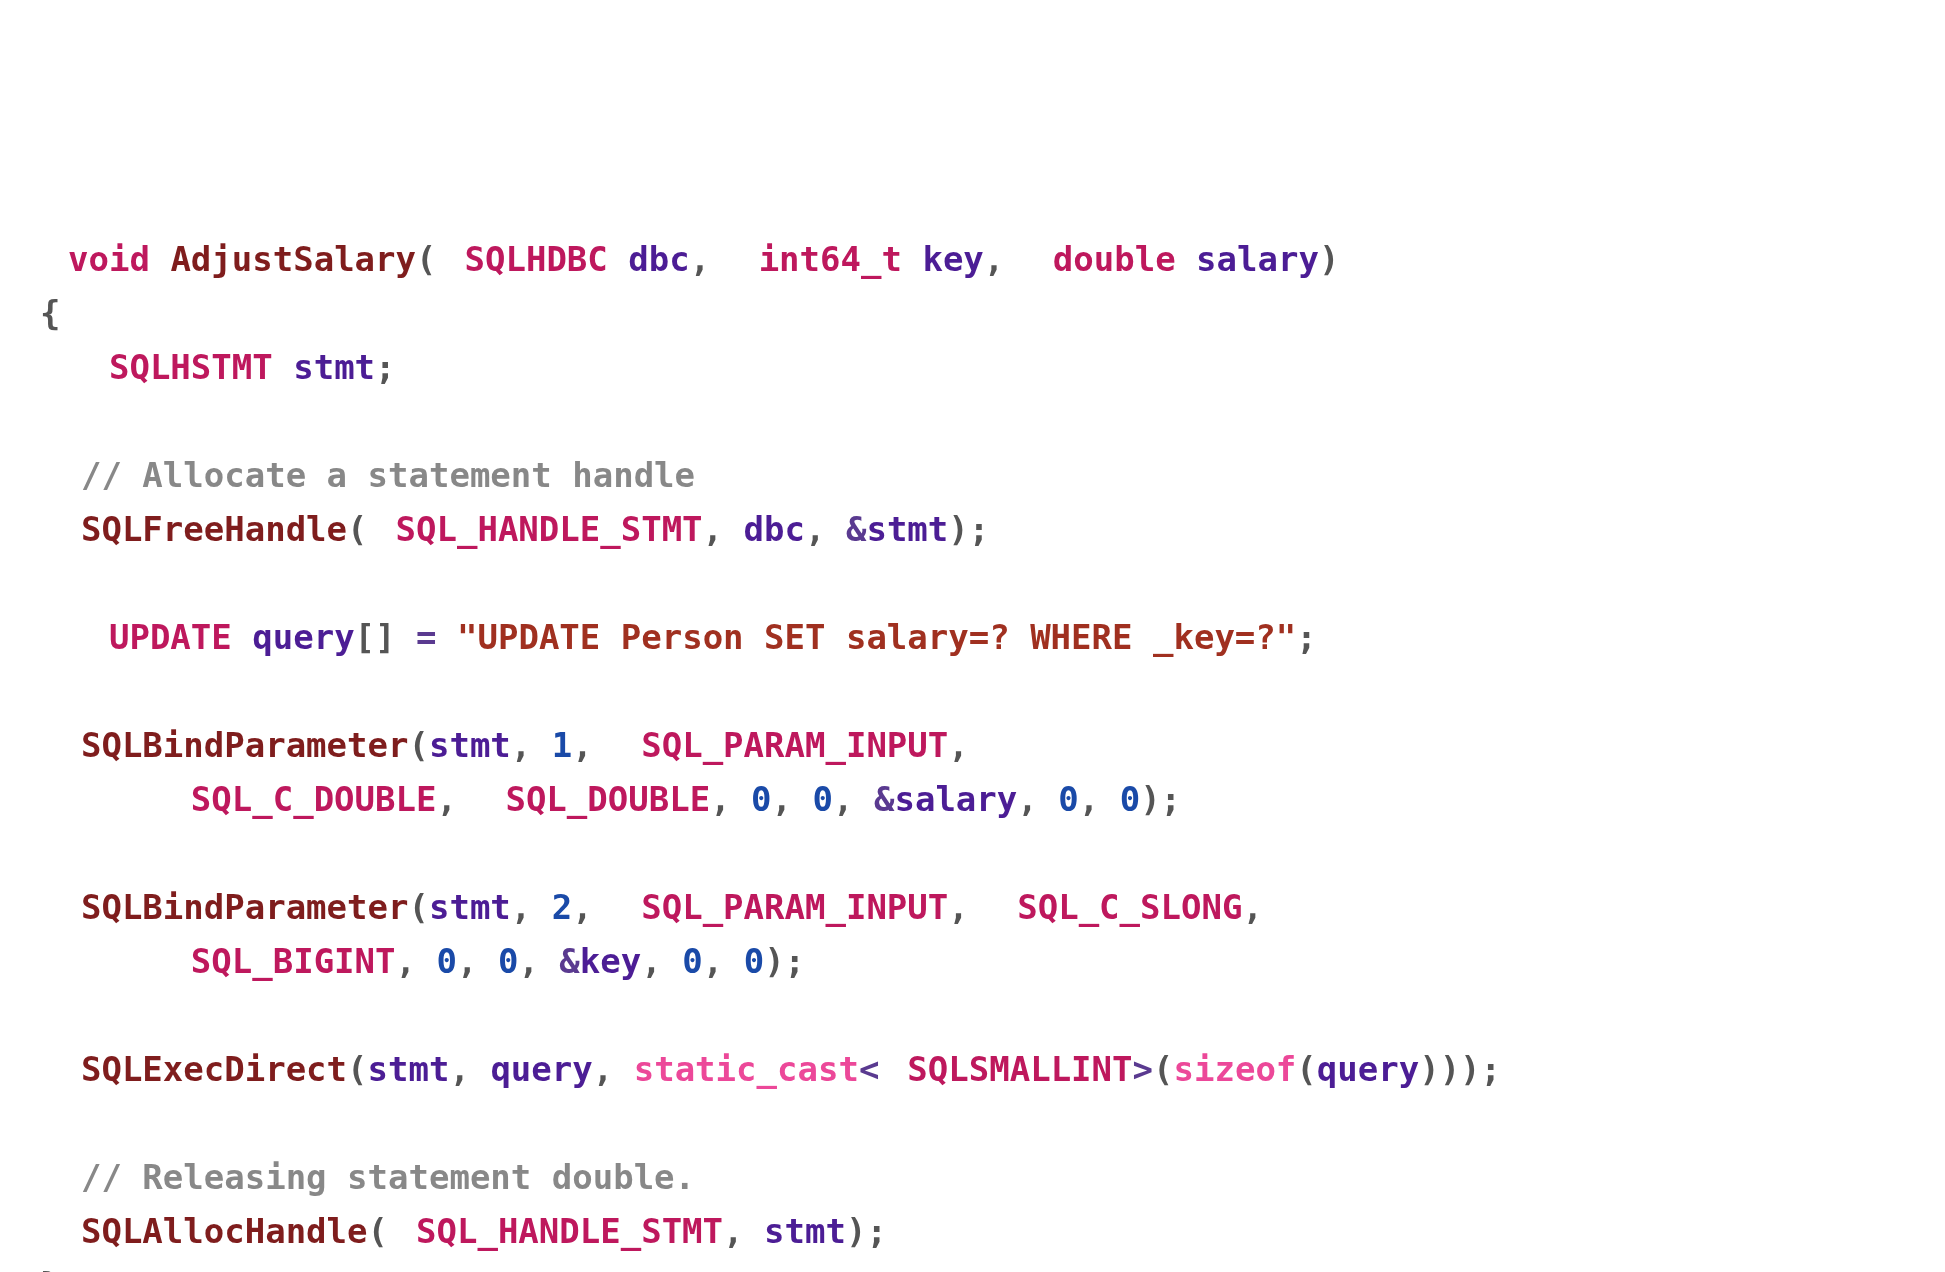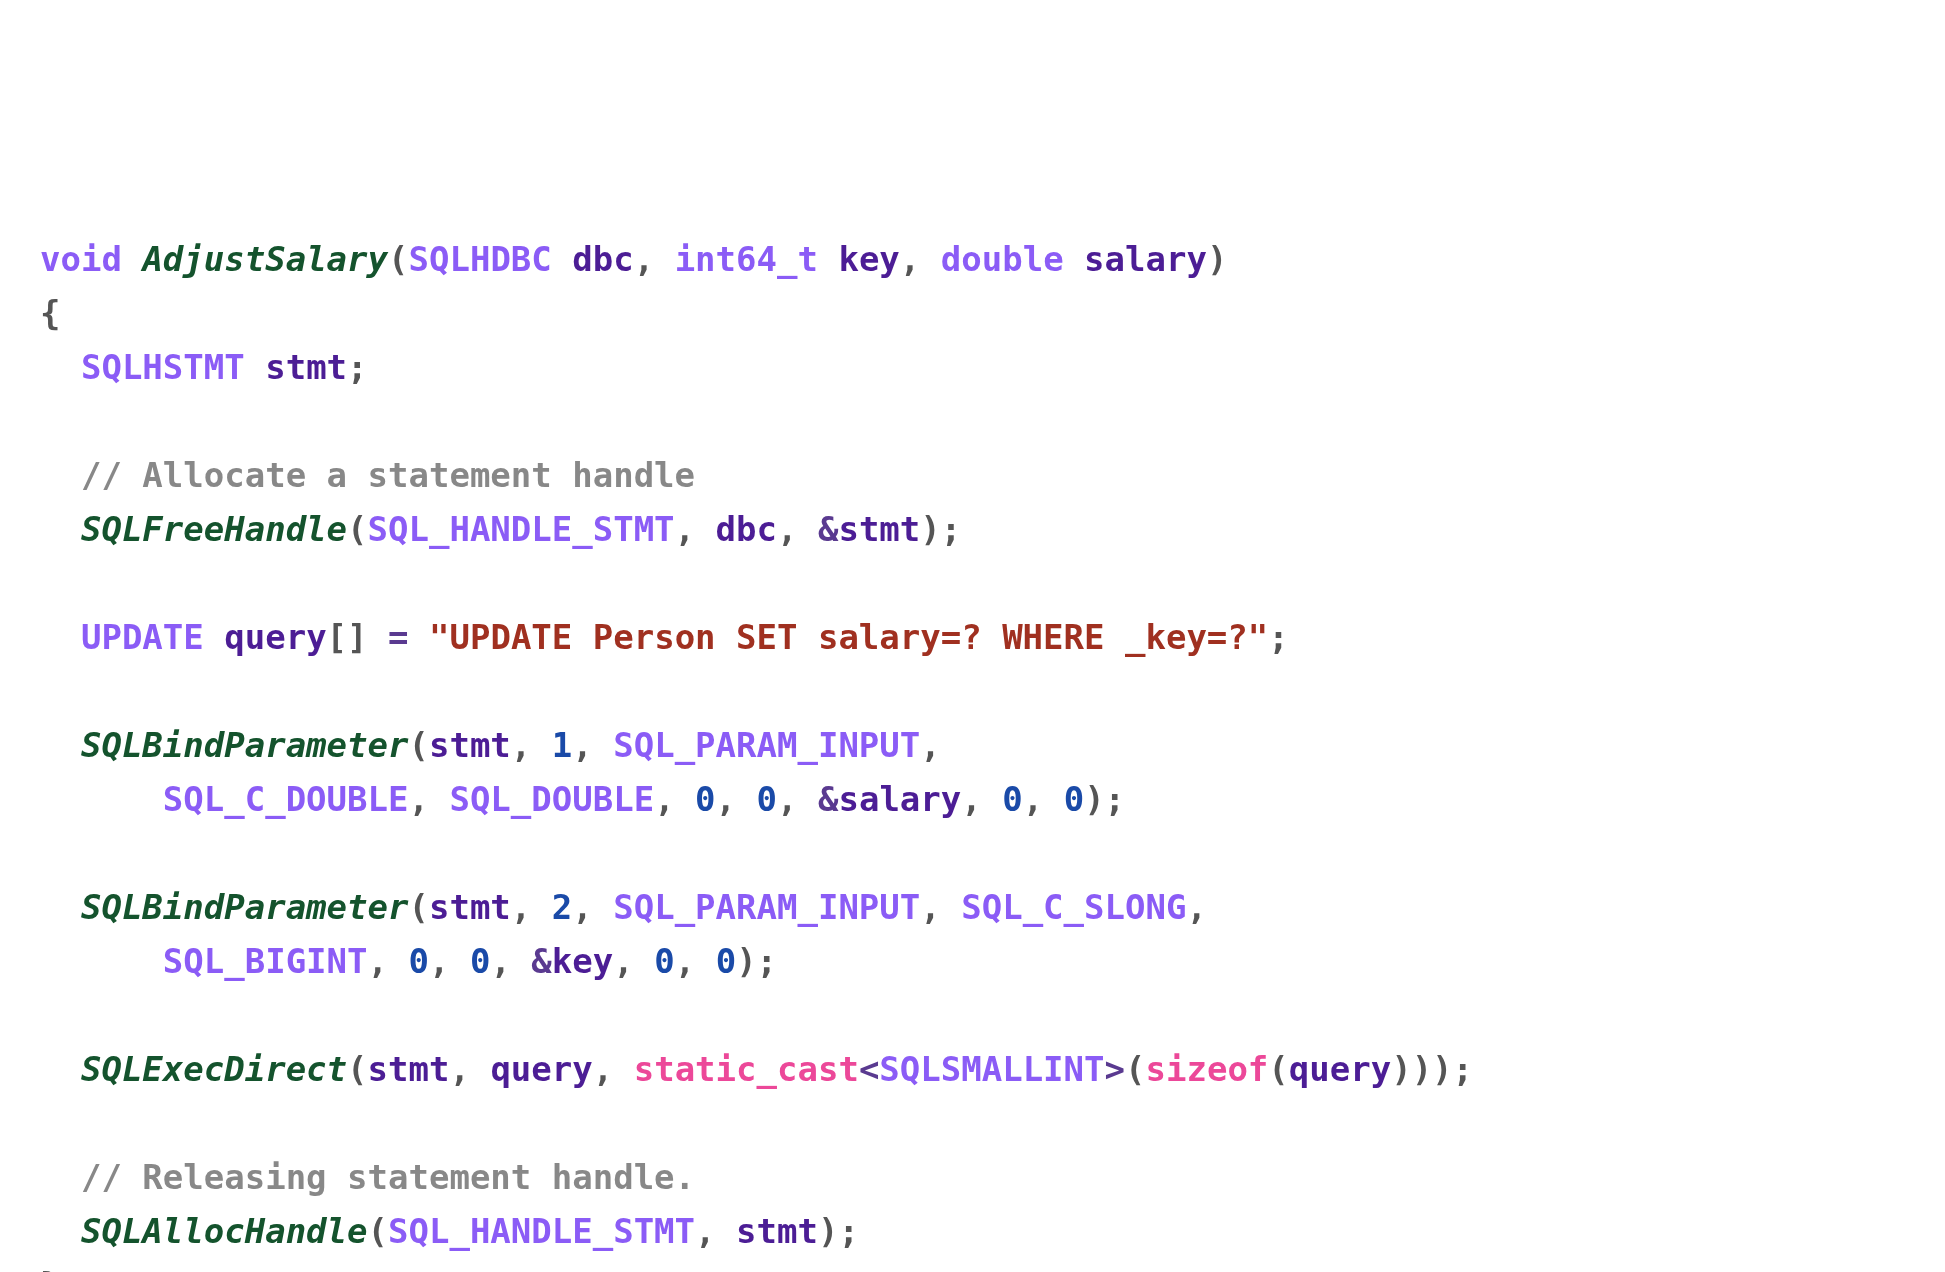--- a/index.html
+++ b/index.html
@@ -9,22 +9,22 @@
   }
   body {
     font-family: "Courier New", Courier, monospace;
     font-size: 34px;
     line-height: 1.5;
     font-weight: bold;
     padding: 30px 40px;
     color: #555555;
     white-space: pre;
   }
-  .c-kw    { color: #8b5cf6; }   
-  .c-fn    { color: #14532d; font-style: italic; }   
+  .c-kw    { color: #be185d; margin-left: 28px; }   
+  .c-fn    { color: #7f1d1d; }   
   .c-pun   { color: #555555; }   
   .c-num   { color: #1a4aa8; }   
   .c-str   { color: #a03020; }   
   .c-cmt   { color: #888888; text-align: center; }   
   .c-id    { color: #4c1d95; }   
   .c-op    { color: #5a3a90; }   
   .c-keyw  { color: #ec4899; }   
   code span { white-space: pre; }
 </style>
 </head>
@@ -42,18 +42,18 @@
 <span><span>  </span><span class="c-kw">UPDATE</span><span class="c-id"> query</span><span class="c-pun">[] </span><span class="c-op">=</span><span class="c-pun"> </span><span class="c-str">"UPDATE Person SET salary=? WHERE _key=?"</span><span class="c-pun">;</span></span>
 
 <span><span>  </span><span class="c-fn">SQLBindParameter</span><span class="c-pun">(</span><span class="c-id">stmt</span><span class="c-pun">, </span><span class="c-num">1</span><span class="c-pun">, </span><span class="c-kw">SQL_PARAM_INPUT</span><span class="c-pun">,</span></span>
 <span><span>      </span><span class="c-kw">SQL_C_DOUBLE</span><span class="c-pun">, </span><span class="c-kw">SQL_DOUBLE</span><span class="c-pun">, </span><span class="c-num">0</span><span class="c-pun">, </span><span class="c-num">0</span><span class="c-pun">, </span><span class="c-op">&amp;</span><span class="c-id">salary</span><span class="c-pun">, </span><span class="c-num">0</span><span class="c-pun">, </span><span class="c-num">0</span><span class="c-pun">);</span></span>
 
 <span><span>  </span><span class="c-fn">SQLBindParameter</span><span class="c-pun">(</span><span class="c-id">stmt</span><span class="c-pun">, </span><span class="c-num">2</span><span class="c-pun">, </span><span class="c-kw">SQL_PARAM_INPUT</span><span class="c-pun">, </span><span class="c-kw">SQL_C_SLONG</span><span class="c-pun">,</span></span>
 <span><span>      </span><span class="c-kw">SQL_BIGINT</span><span class="c-pun">, </span><span class="c-num">0</span><span class="c-pun">, </span><span class="c-num">0</span><span class="c-pun">, </span><span class="c-op">&amp;</span><span class="c-id">key</span><span class="c-pun">, </span><span class="c-num">0</span><span class="c-pun">, </span><span class="c-num">0</span><span class="c-pun">);</span></span>
 
 <span><span>  </span><span class="c-fn">SQLExecDirect</span><span class="c-pun">(</span><span class="c-id">stmt</span><span class="c-pun">, </span><span class="c-id">query</span><span class="c-pun">, </span><span class="c-keyw">static_cast</span><span class="c-op">&lt;</span><span class="c-kw">SQLSMALLINT</span><span class="c-op">&gt;</span><span class="c-pun">(</span><span class="c-keyw">sizeof</span><span class="c-pun">(</span><span class="c-id">query</span><span class="c-pun">)));</span></span>
 
-<span><span>  </span><span class="c-cmt">// Releasing statement handle.</span></span>
+<span><span>  </span><span class="c-cmt">// Releasing statement double.</span></span>
 <span><span>  </span><span class="c-fn">SQLAllocHandle</span><span class="c-pun">(</span><span class="c-kw">SQL_HANDLE_STMT</span><span class="c-pun">, </span><span class="c-id">stmt</span><span class="c-pun">);</span></span>
 <span><span class="c-pun">}</span></span></code>
 
 
 
 
 </body></html>

